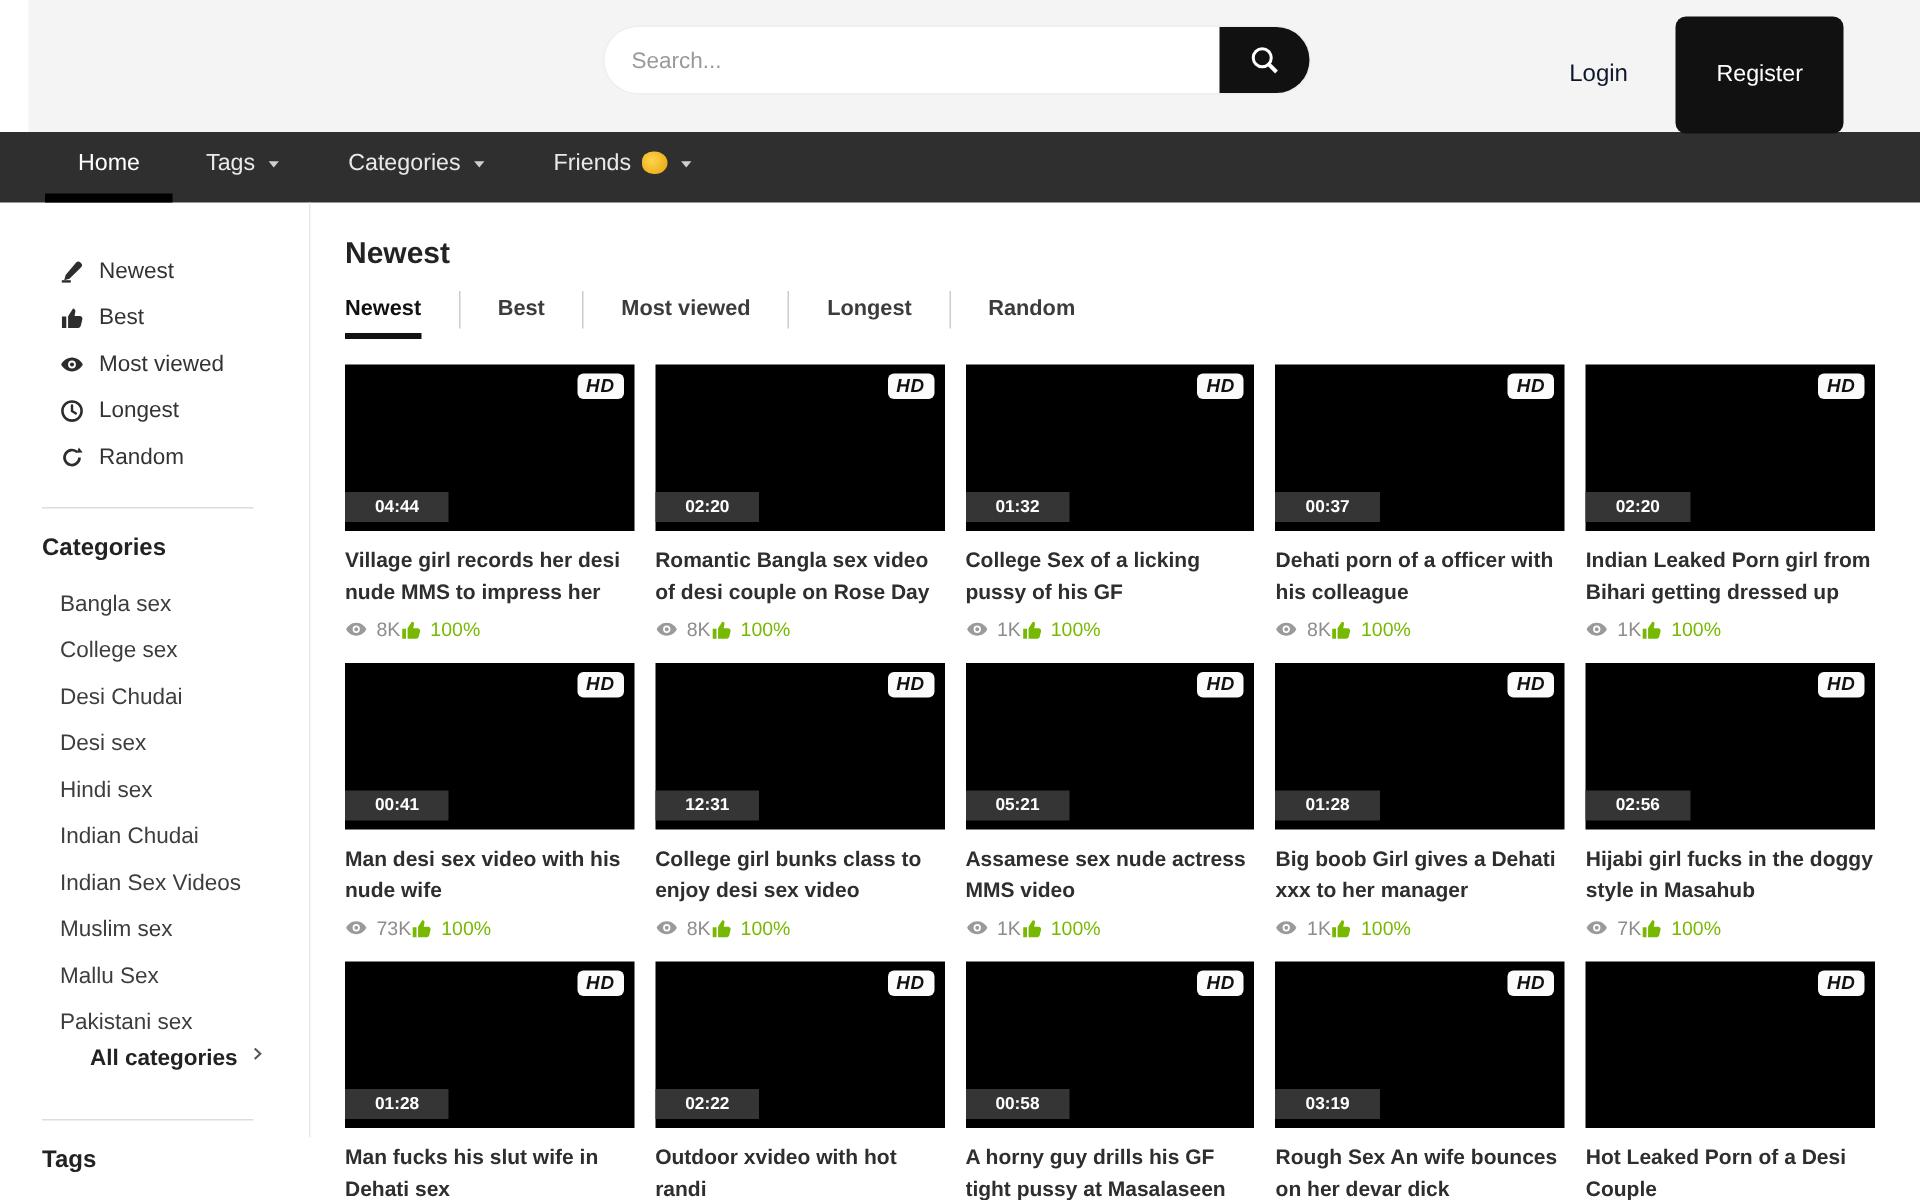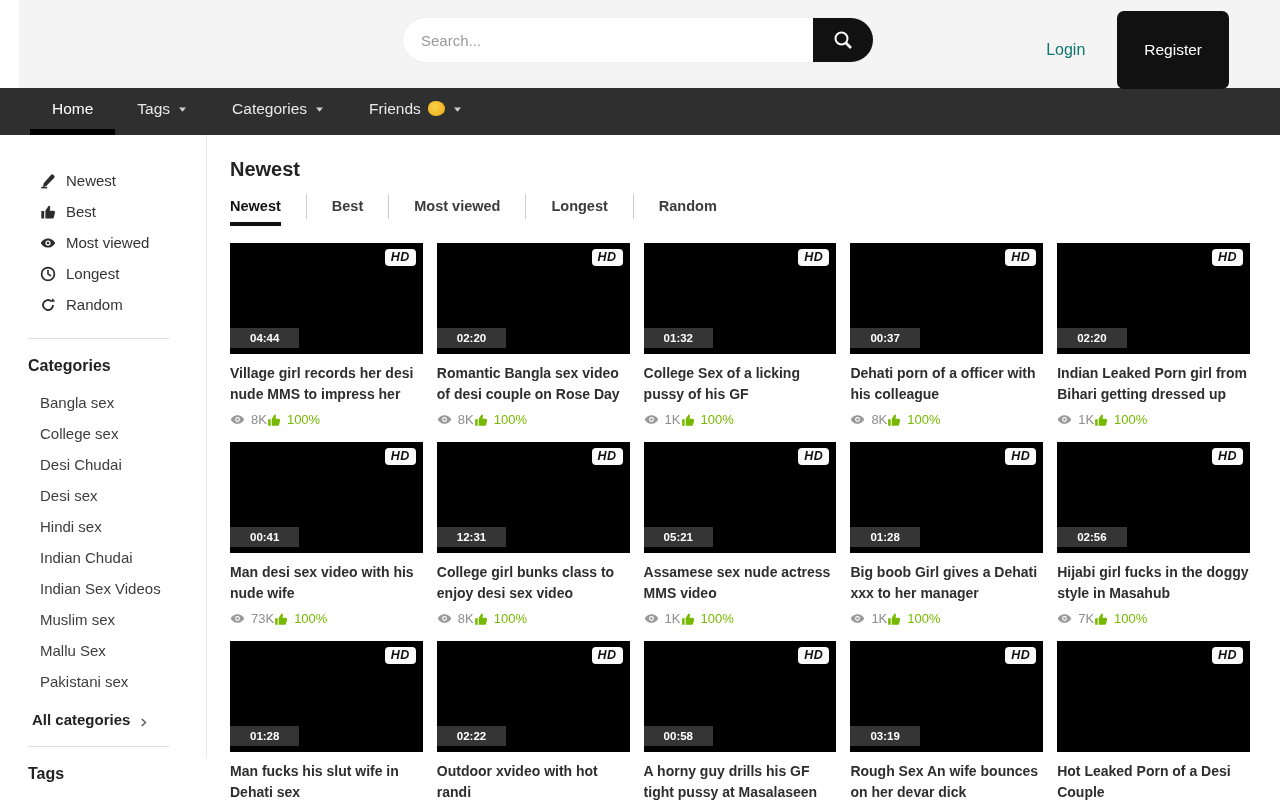--- a/index.html
+++ b/index.html
@@ -12,21 +12,21 @@
                  display: flex; background: #fff; border-radius: 24px;
                  box-shadow: 0 0 0 1px #eee; }
   .search-input { flex: 1; border: none; outline: none; background: transparent;
                   padding: 0 18px; font-size: 15px; color: #333;
                   font-family: "Liberation Sans", sans-serif; border-radius: 24px 0 0 24px; }
   .search-input::placeholder { color: #9a9a9a; }
   .search-btn { width: 60px; border: none; background: #111; border-radius: 0 24px 24px 0;
                 cursor: pointer; display: flex; align-items: center; justify-content: center; }
   .auth { position: absolute; right: 51px; top: 0; height: 100px; display: flex;
           align-items: center; gap: 32px; }
-  .login-link { font-size: 16px; color: #0f766e; text-decoration: none; cursor: pointer; }
+  .login-link { font-size: 16px; color: #0f172a; text-decoration: none; cursor: pointer; }
   .register-btn { background: #111; color: #fff; font-size: 15.5px; border: none;
                   padding: 30px 27px; border-radius: 7px; cursor: pointer;
                   font-family: "Liberation Sans", sans-serif; }
 
   
   .nav { height: 47px; background: #302f2f; display: flex; padding-left: 30px; }
   .nav-item { height: 47px; display: flex; align-items: center; gap: 7px; padding: 0 22px;
               color: #e9e9e9; font-size: 15.5px; cursor: pointer; border-bottom: 6px solid transparent; }
   .nav-item.active { color: #fff; border-bottom-color: #000; }
   .nav-caret { width: 11px; height: 11px; fill: #cfcfcf; margin-top: 2px; }
@@ -40,21 +40,21 @@
 
   
   .sort-list { list-style: none; margin-left: 40px; }
   .sort-item { display: flex; align-items: center; gap: 10px; height: 31px; font-size: 15px;
                color: #333; cursor: pointer; }
   .sort-item .icon { width: 16px; height: 16px; fill: #2d2d2d; stroke: none; flex: 0 0 16px; }
   .side-divider { border: none; border-top: 1px solid #ddd; margin: 18px 37px 0 28px; }
   .side-heading { font-size: 16px; font-weight: bold; color: #222; margin: 18px 0 12px 28px; }
   .cat-list { list-style: none; margin-left: 40px; }
   .cat-item { height: 31px; line-height: 31px; font-size: 15px; color: #3d3d3d; cursor: pointer; }
-  .all-cats { display: flex; align-items: flex-end; gap: 8px; margin-left: 32px; height: 31px;
+  .all-cats { display: flex; align-items: flex-start; gap: 8px; margin-left: 60px; height: 31px;
               font-size: 15px; font-weight: bold; color: #222; cursor: pointer; }
   .chev { width: 11px; height: 11px; stroke: #555; stroke-width: 2; fill: none; }
 
   
   .page-title { font-size: 20px; font-weight: bold; color: #232323; margin: 23px 0 13px; }
   .tabs { display: flex; align-items: center; }
   .tab { font-size: 14.5px; font-weight: bold; color: #3c3c3c; padding: 3px 25px; cursor: pointer;
          border-left: 1px solid #ccc; line-height: 19px; }
   .tab:first-child { border-left: none; padding-left: 0; }
   .tab.active { color: #111; position: relative; }

